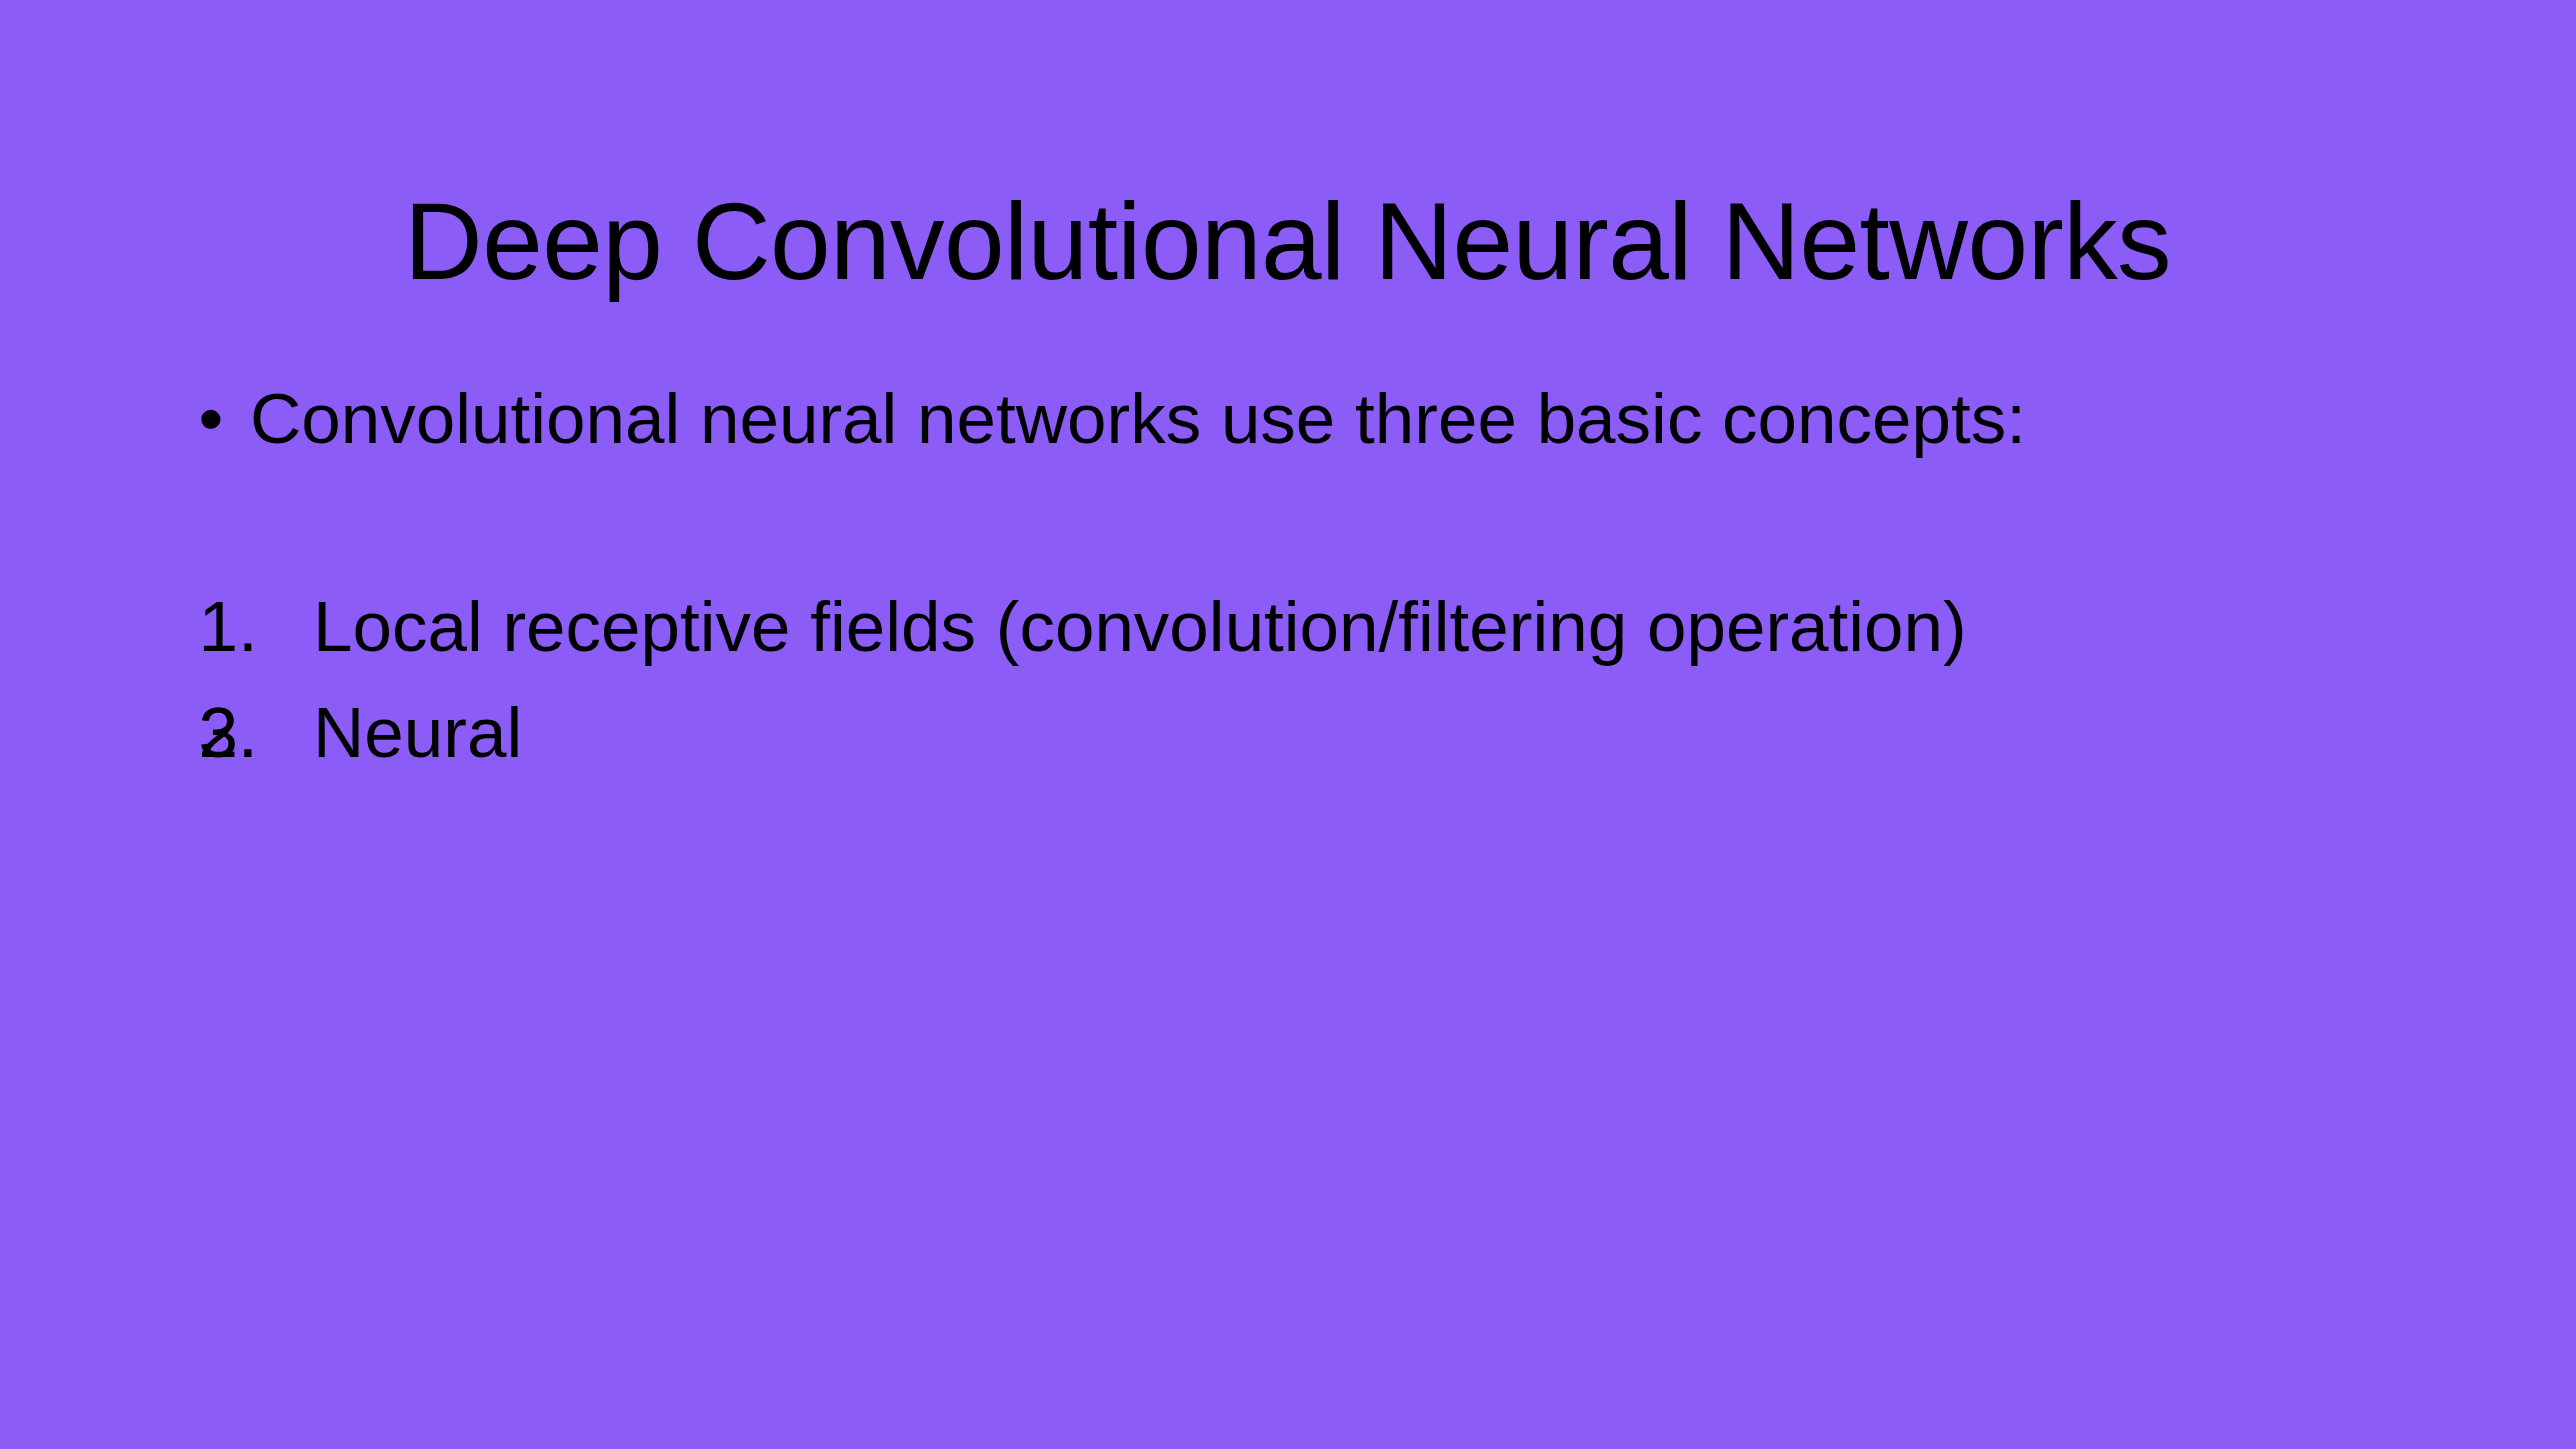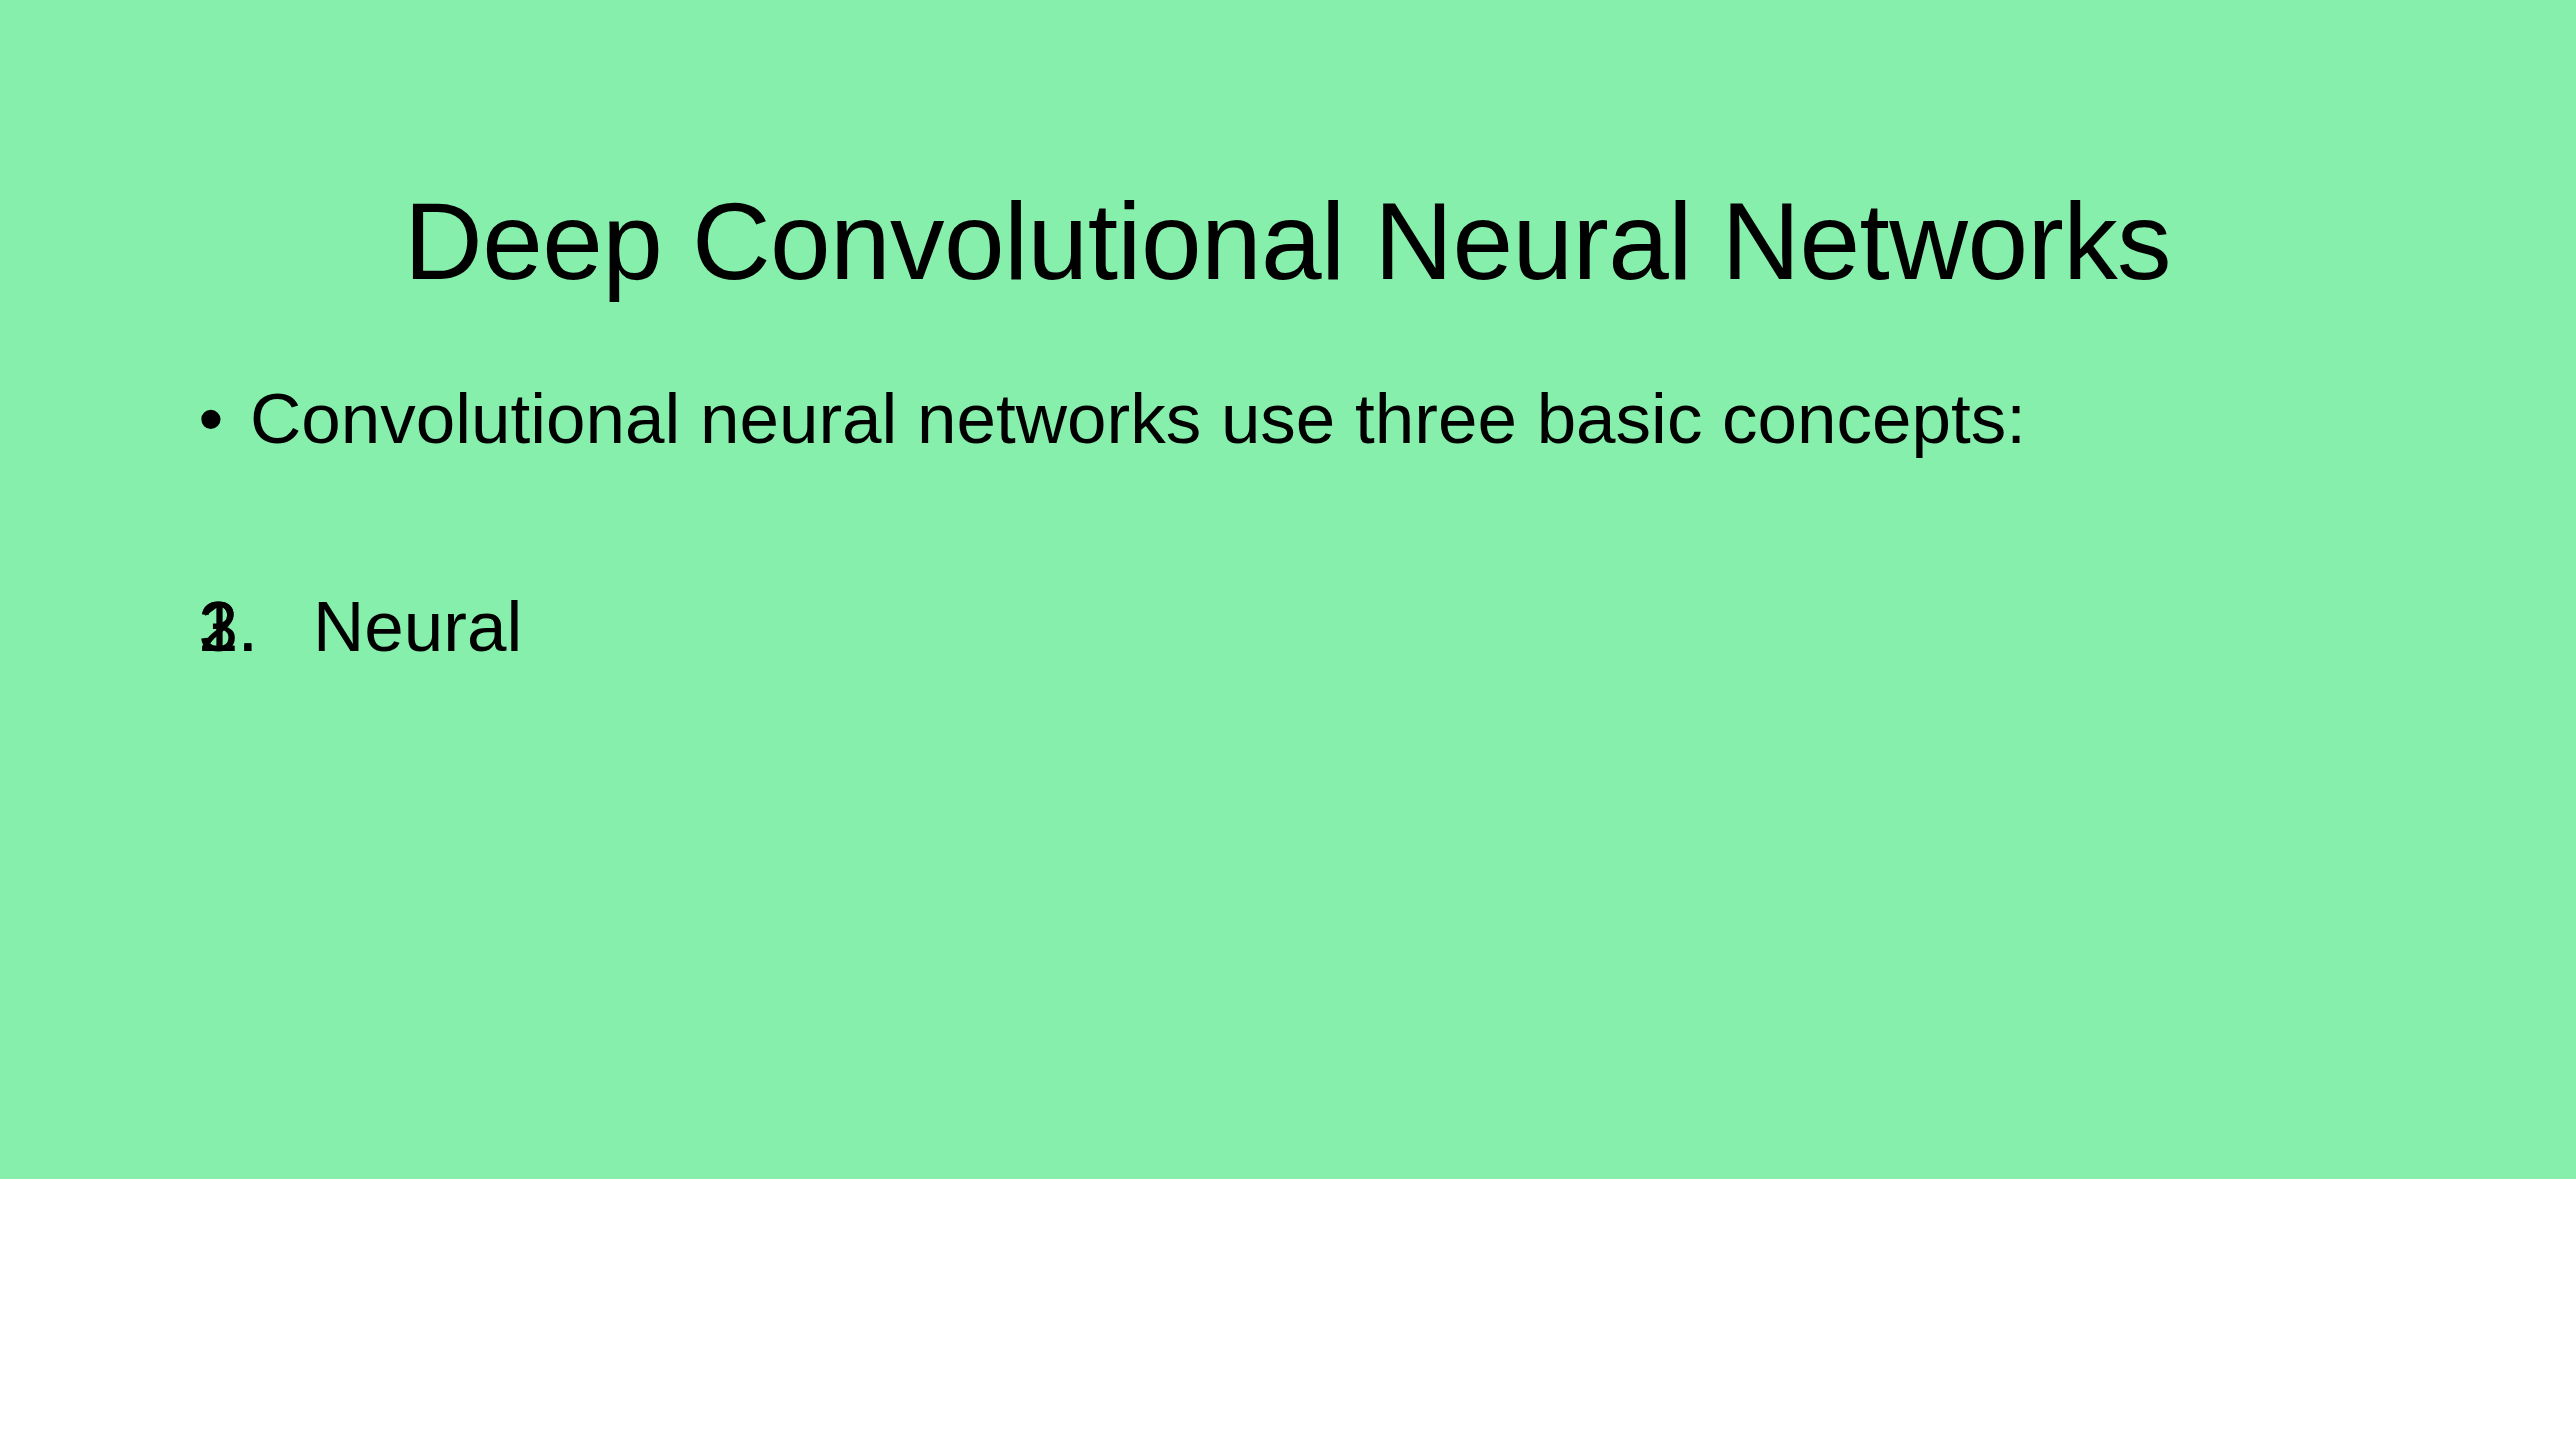--- a/index.html
+++ b/index.html
@@ -8,22 +8,22 @@
     background: #ffffff;
   }
 
   body {
     font-family: "Liberation Sans", sans-serif;
   }
 
   .slide {
     position: relative;
     width: 2576px;
-    height: 1179px;
-    background: #86efac;
+    height: 1449px;
+    background: #8b5cf6;
     overflow: hidden;
     box-sizing: border-box;
   }
 
   
   .title-placeholder {
     position: absolute;
     left: 167px;
     top: 158px;
     width: 2241px;
@@ -125,20 +125,21 @@
         <span class="bullet-marker">•</span>
         <span>Convolutional neural networks use three basic concepts:</span>
       </li>
     </ul>
 
     <div class="blank-line"></div>
 
     <ol class="numbered-list">
       <li class="numbered-item">
         <span class="number-marker">1.</span>
+        <span>Local receptive fields (convolution/filtering operation)</span>
       </li>
       <li class="numbered-item">
         <span class="number-marker">2.</span>
       </li>
       <li class="numbered-item">
         <span class="number-marker">3.</span>
         <span>Neural</span>
       </li>
     </ol>
 

